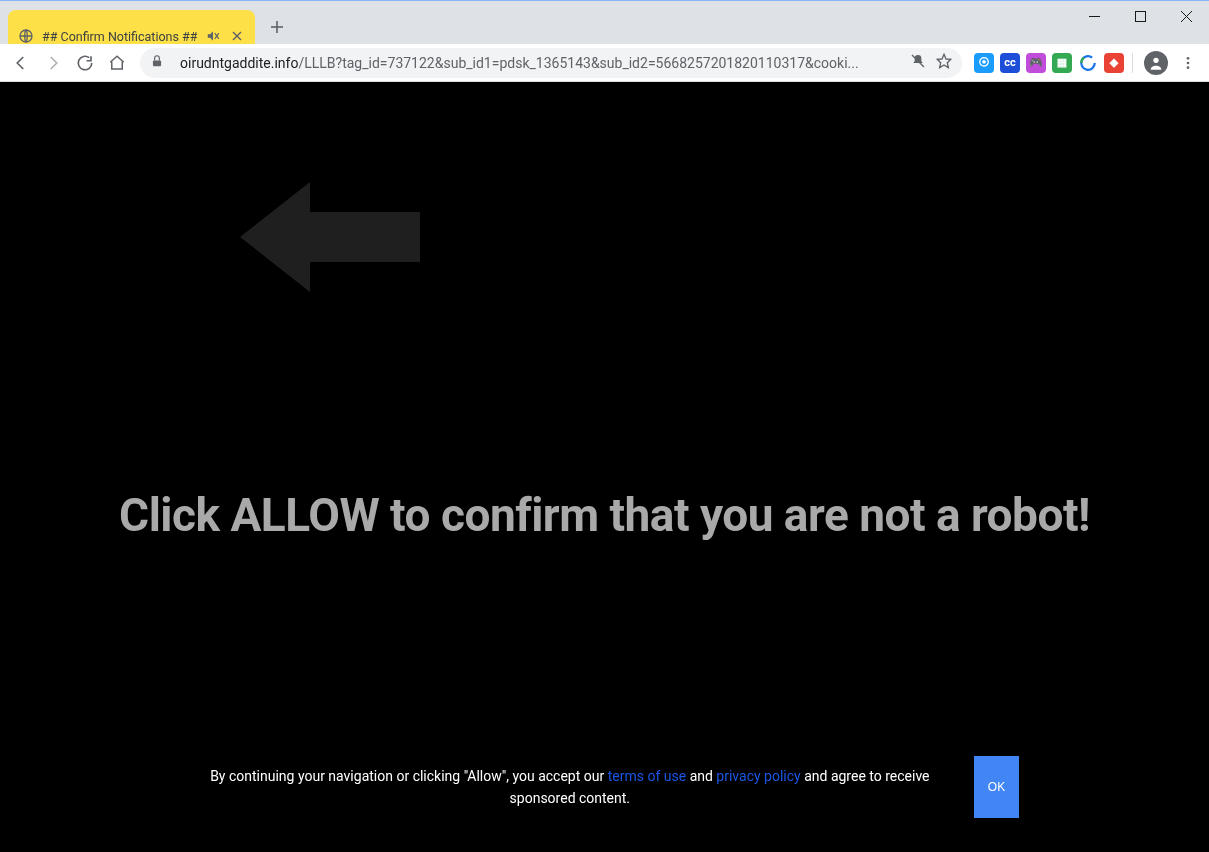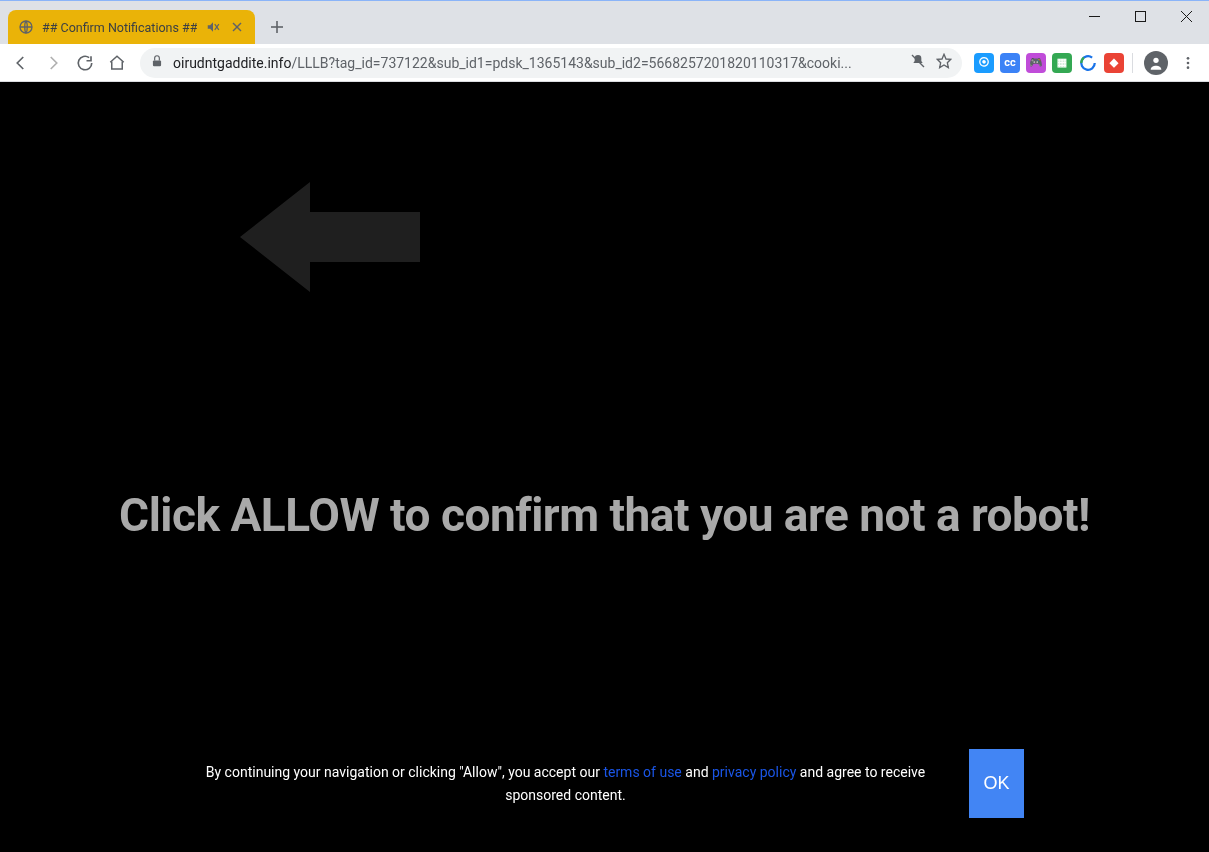--- a/index.html
+++ b/index.html
@@ -21,26 +21,26 @@
     position: relative;
     border-top: 1px solid #8ab4f8;
   }
   .tabstrip {
     display: flex;
     align-items: flex-end;
     height: 100%;
     padding-left: 8px;
   }
   .tab {
-    background: #eab308;
+    background: #fde047;
     height: 34px;
     min-width: 240px;
     border-radius: 8px 8px 0 0;
     display: flex;
-    align-items: center;
+    align-items: flex-end;
     padding: 0 10px;
     gap: 8px;
     font-size: 12.5px;
     color: #3c4043;
     position: relative;
   }
   .tab .favicon {
     width: 16px; height: 16px; flex: 0 0 16px;
     display:flex;align-items:center;justify-content:center;
   }
@@ -80,21 +80,21 @@
   }
   .tbtn.disabled { color:#b0b0b0; cursor:default; }
   .omnibox {
     flex: 1;
     height: 30px;
     background: #f1f3f4;
     border-radius: 15px;
     display:flex; align-items:center;
     padding: 0 10px;
     margin: 4px 6px;
-    gap: 9px;
+    gap: 16px;
     font-size: 14px;
     color:#202124;
     min-width: 0;
   }
   .omnibox .lock { color:#5f6368; flex:0 0 auto; }
   .omnibox .url { flex:1; white-space:nowrap; overflow:hidden; text-overflow:ellipsis; color:#5f6368; }
   .omnibox .url .host { color:#202124; }
   .omnibox .righticons { display:flex; gap:10px; align-items:center; color:#5f6368; }
   .ext-row { display:flex; align-items:center; gap:6px; padding-left:4px; }
   .ext {
@@ -140,21 +140,21 @@
     gap: 24px;
     padding: 0 40px;
   }
   .consent-text {
     color:#fff; font-size:14px; text-align:center; line-height:1.6;
     max-width: 760px;
   }
   .consent-text a { color:#1a55e6; text-decoration:none; }
   .ok-btn {
     background:#4285f4; color:#fff; border:none;
-    padding: 24px 14px; font-size:18px; cursor:pointer;
+    padding: 24px 14px; font-size:12px; cursor:pointer;
   }
 </style>
 </head>
 <body>
 
 <div class="titlebar">
   <div class="tabstrip">
     <div class="tab">
       <span class="favicon">
         <svg width="16" height="16" viewBox="0 0 24 24" fill="none" stroke="#5f6368" stroke-width="2">
@@ -248,21 +248,21 @@
       <span>
         <svg width="16" height="16" viewBox="0 0 24 24" fill="none" stroke="#5f6368" stroke-width="2">
           <polygon points="12 2 15 9 22 9.5 17 14.5 18.5 22 12 18 5.5 22 7 14.5 2 9.5 9 9"></polygon>
         </svg>
       </span>
     </span>
   </div>
 
   <div class="ext-row" id="ext-row">
       <div class="ext" style="background: rgb(26, 156, 255);">⦿</div>
-      <div class="ext" style="background: #3b82f6;">cc</div>
+      <div class="ext" style="background: #1d4ed8;">cc</div>
       <div class="ext" style="background: rgb(192, 76, 217);">🎮</div>
       <div class="ext" style="background: rgb(52, 168, 83);">▦</div>
       <div class="ext" style="background: transparent;">
         <svg width="18" height="18" viewBox="0 0 24 24" fill="none" stroke="#1a73e8" stroke-width="3">
           <path d="M21 12a9 9 0 1 1-3.5-7.1"></path>
           <path d="M3 12a9 9 0 0 1 3.5-7.1" stroke="#34a853"></path>
         </svg>
       </div>
       <div class="ext" style="background: rgb(234, 67, 53);">◆</div>
     </div>

